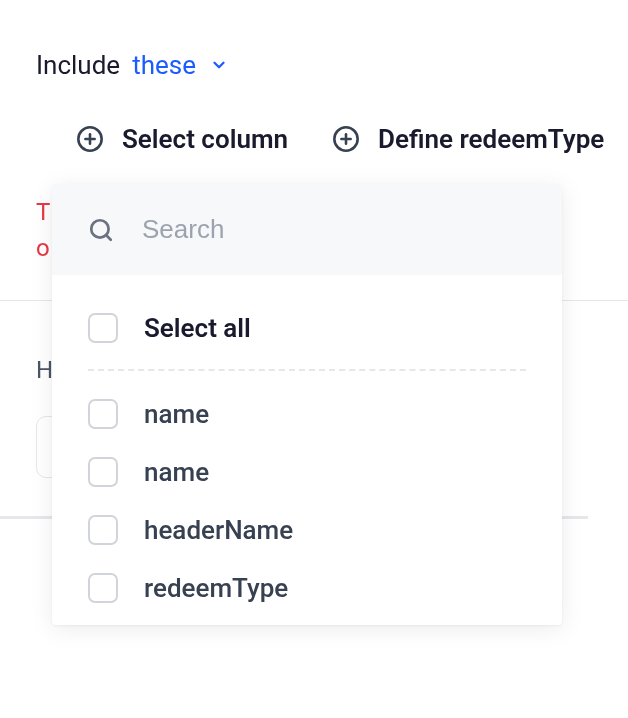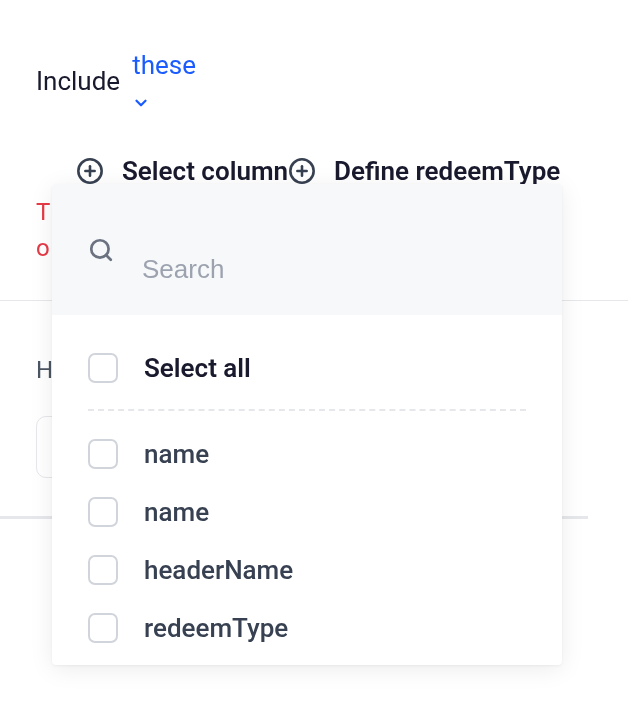--- a/index.html
+++ b/index.html
@@ -21,37 +21,37 @@
       padding: 50px 0 0 36px;
       gap: 12px;
     }
     .include-label {
       font-size: 26px;
       font-weight: 400;
       color: #1a1a2e;
     }
     .these-dropdown {
       display: flex;
-      align-items: flex-start;
+      align-items: center;
       gap: 14px;
       cursor: pointer;
-      flex-direction: column;
     }
     .these-text {
       font-size: 26px;
       font-weight: 400;
       color: #1b5cff;
     }
     .chevron-icon {
       width: 18px;
       height: 18px;
     }
     .actions-row {
       display: flex;
       align-items: center;
+      gap: 44px;
       padding: 44px 16px 0 76px;
     }
     .action-button {
       display: flex;
       align-items: center;
       gap: 18px;
       cursor: pointer;
     }
     .plus-icon {
       width: 28px;
@@ -125,21 +125,20 @@
       height: 26px;
       flex-shrink: 0;
     }
     .search-input {
       border: none;
       background: transparent;
       font-size: 26px;
       color: #1a1a2e;
       outline: none;
       width: 100%;
-      margin-top: 40px;
     }
     .search-input::placeholder {
       color: #9ca3af;
     }
     .options-section {
       padding: 24px 36px 8px 36px;
     }
     .option-row {
       display: flex;
       align-items: center;

